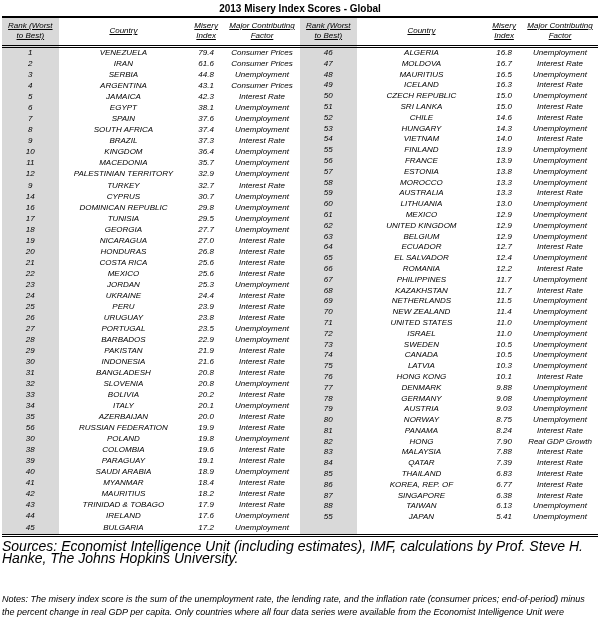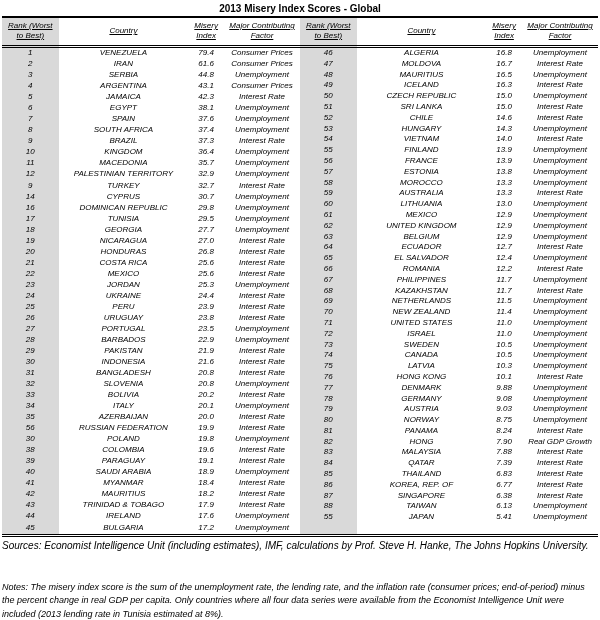--- a/index.html
+++ b/index.html
@@ -32,21 +32,21 @@
   .u { text-decoration:underline; }
 
   td {
     font-size:8px; height:10.8px; line-height:10.8px;
     text-align:center; vertical-align:middle;
     padding:0 1px; white-space:nowrap; overflow:hidden;
   }
   .c-rank { background:#d9d9d9; }
 
   .sources {
-    font-style:italic; font-size:10px; line-height:12px;
+    font-style:italic; font-size:14px; line-height:12px;
     padding-top:3px;
   }
   .notes {
     font-style:italic; font-size:9px; line-height:13.5px;
     margin-top:29px;
   }
 </style>
 </head>
 <body>
 

